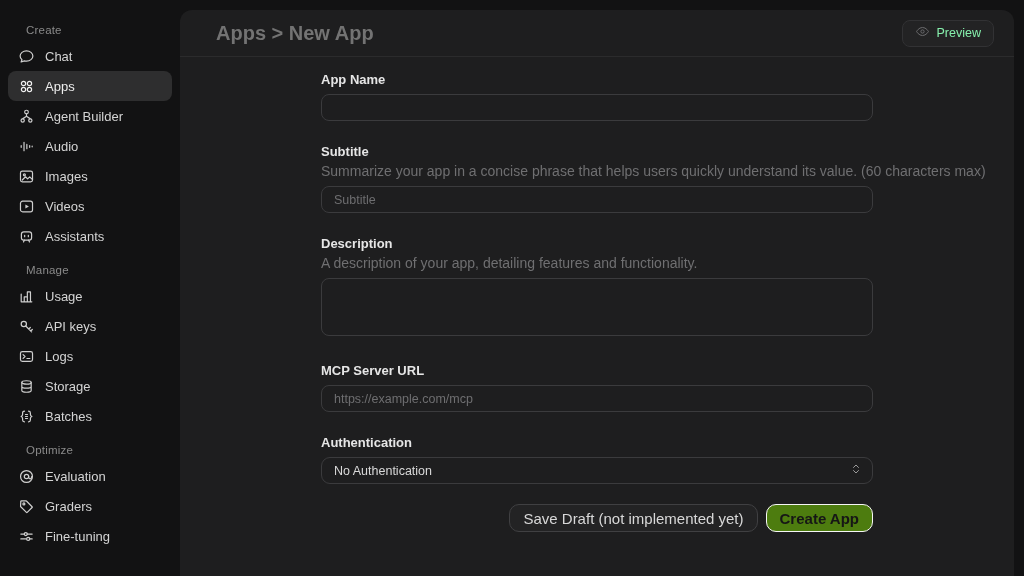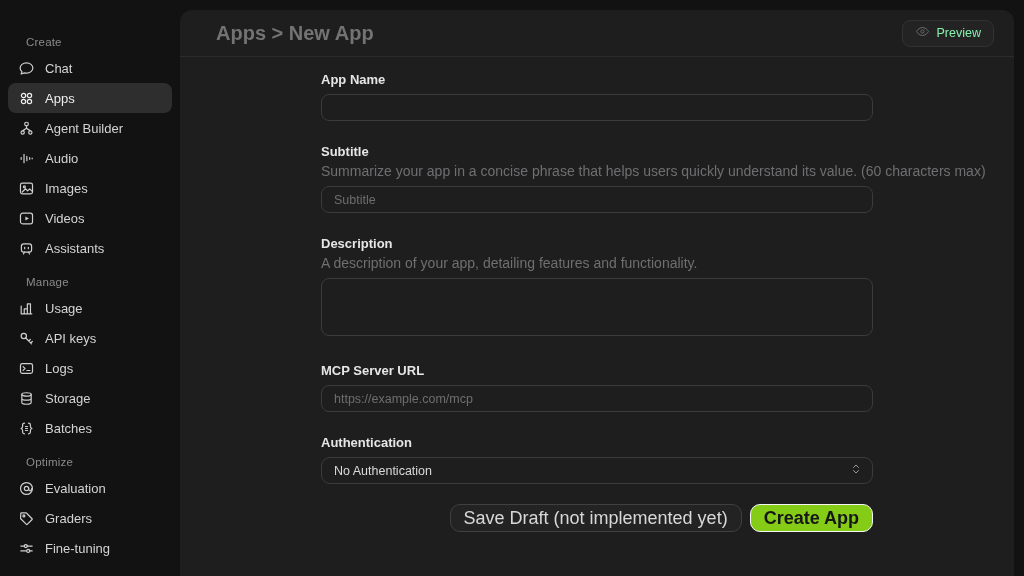--- a/index.html
+++ b/index.html
@@ -14,21 +14,21 @@
   
   .sidebar {
     width:180px; min-width:180px; height:100%;
     padding-top:12px;
     background:#121213;
   }
   .side-section-label {
     font-size:11.5px; color:#8a8a8a;
     margin:13px 0 5px 26px; letter-spacing:.2px;
   }
-  .side-section-label:first-child { margin-top:24px; }
+  .side-section-label:first-child { margin-top:12px; }
   .side-item {
     display:flex; align-items:center; gap:10px;
     height:30px; margin:0 8px; padding:0 10px 0 10px;
     border-radius:8px; cursor:pointer;
     font-size:13px; color:#d4d4d4;
   }
   .side-item.active { background:#2e2e2f; color:#ededed; }
   .side-item .icon { width:17px; height:17px; display:flex; align-items:center; justify-content:center; flex:none; }
   .side-item svg { width:17px; height:17px; stroke:#cfcfcf; fill:none; stroke-width:1.7; stroke-linecap:round; stroke-linejoin:round; }
   .side-item.active svg { stroke:#f0f0f0; }
@@ -73,25 +73,25 @@
   .text-area { height:58px; padding:7px 12px; resize:none; }
   .select-box {
     height:27px; display:flex; align-items:center; justify-content:space-between;
     padding:0 10px 0 12px; cursor:pointer; color:#d9d9d9;border-radius:9px;
   }
   .select-box svg { width:12px; height:12px; stroke:#a9a9a9; fill:none; stroke-width:1.8; stroke-linecap:round; stroke-linejoin:round; }
 
   .btn-row { display:flex; justify-content:flex-end; gap:8px; margin-top:-3px; }
   .btn {
     height:28px; padding:0 13px; border-radius:10px;
-    font-size:18px; display:flex; align-items:center; cursor:pointer;
+    font-size:15px; display:flex; align-items:center; cursor:pointer;
     font-family:"Liberation Sans","DejaVu Sans",sans-serif;
   }
   .btn-secondary { background:#232324; border:1px solid #404042; color:#d8d8d8; }
-  .btn-primary { background:#84cc16; border:1px solid #f6f6f6; color:#161616; font-weight:600; }
+  .btn-primary { background:#4d7c0f; border:1px solid #f6f6f6; color:#161616; font-weight:600; }
 </style>
 </head>
 <body>
 
 <nav class="sidebar" id="sidebar">
     <div class="side-section-label">Create</div>
     <div class="side-item">
       <span class="icon">
         <svg viewBox="0 0 24 24">
           <path d="M21 11.3c0 4-4 7.2-9 7.2-1 0-2-.1-2.9-.4L4.4 19.7l1.2-3C4 15.4 3 13.4 3 11.3 3 7.3 7 4 12 4s9 3.3 9 7.3z"></path>

